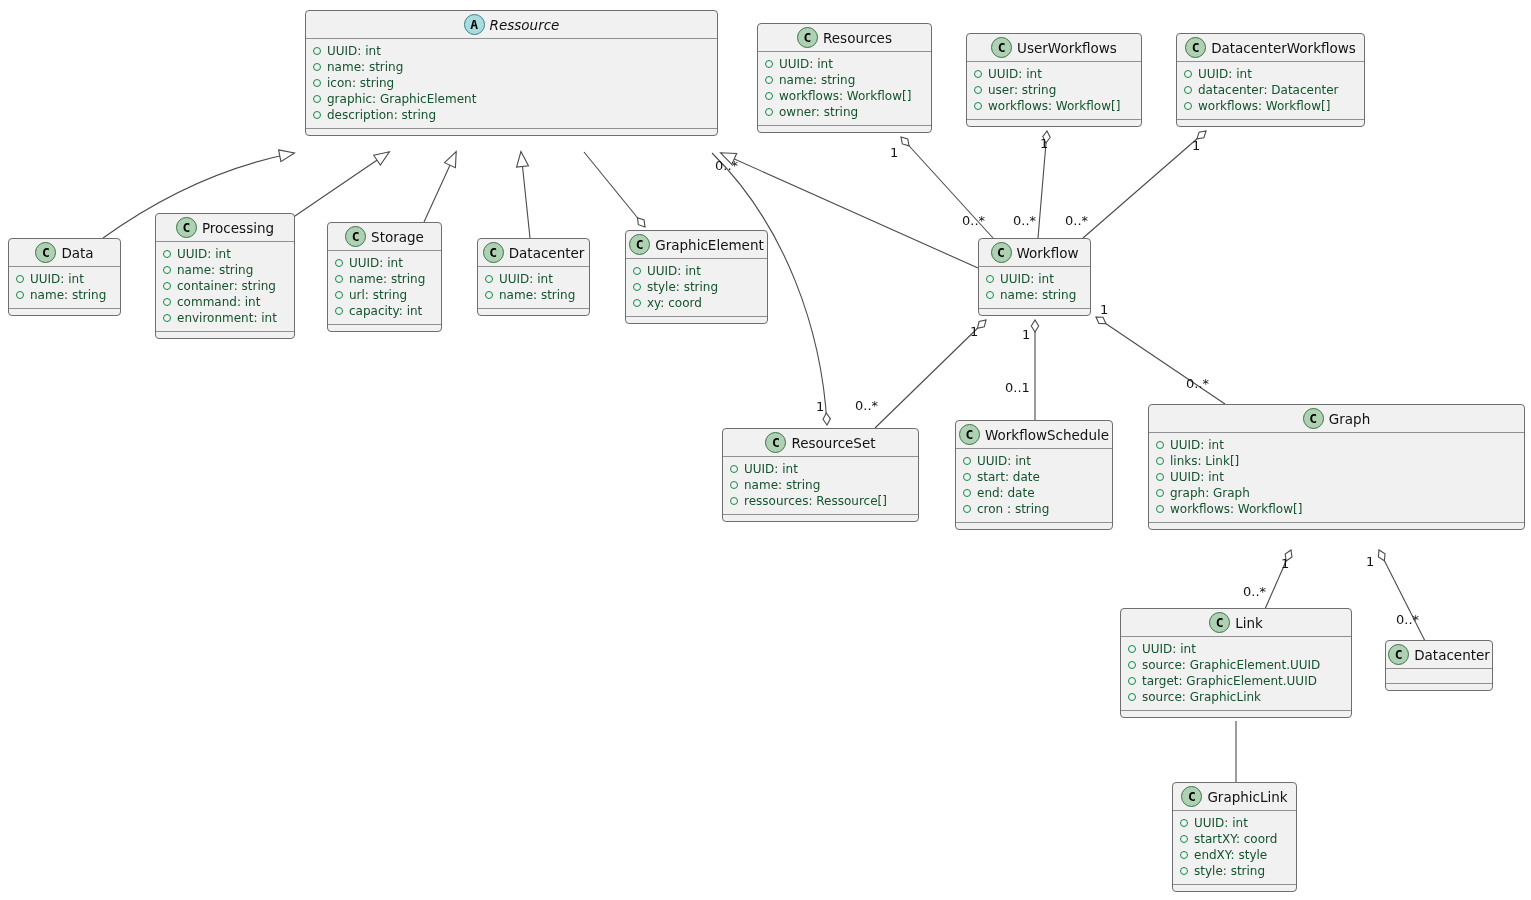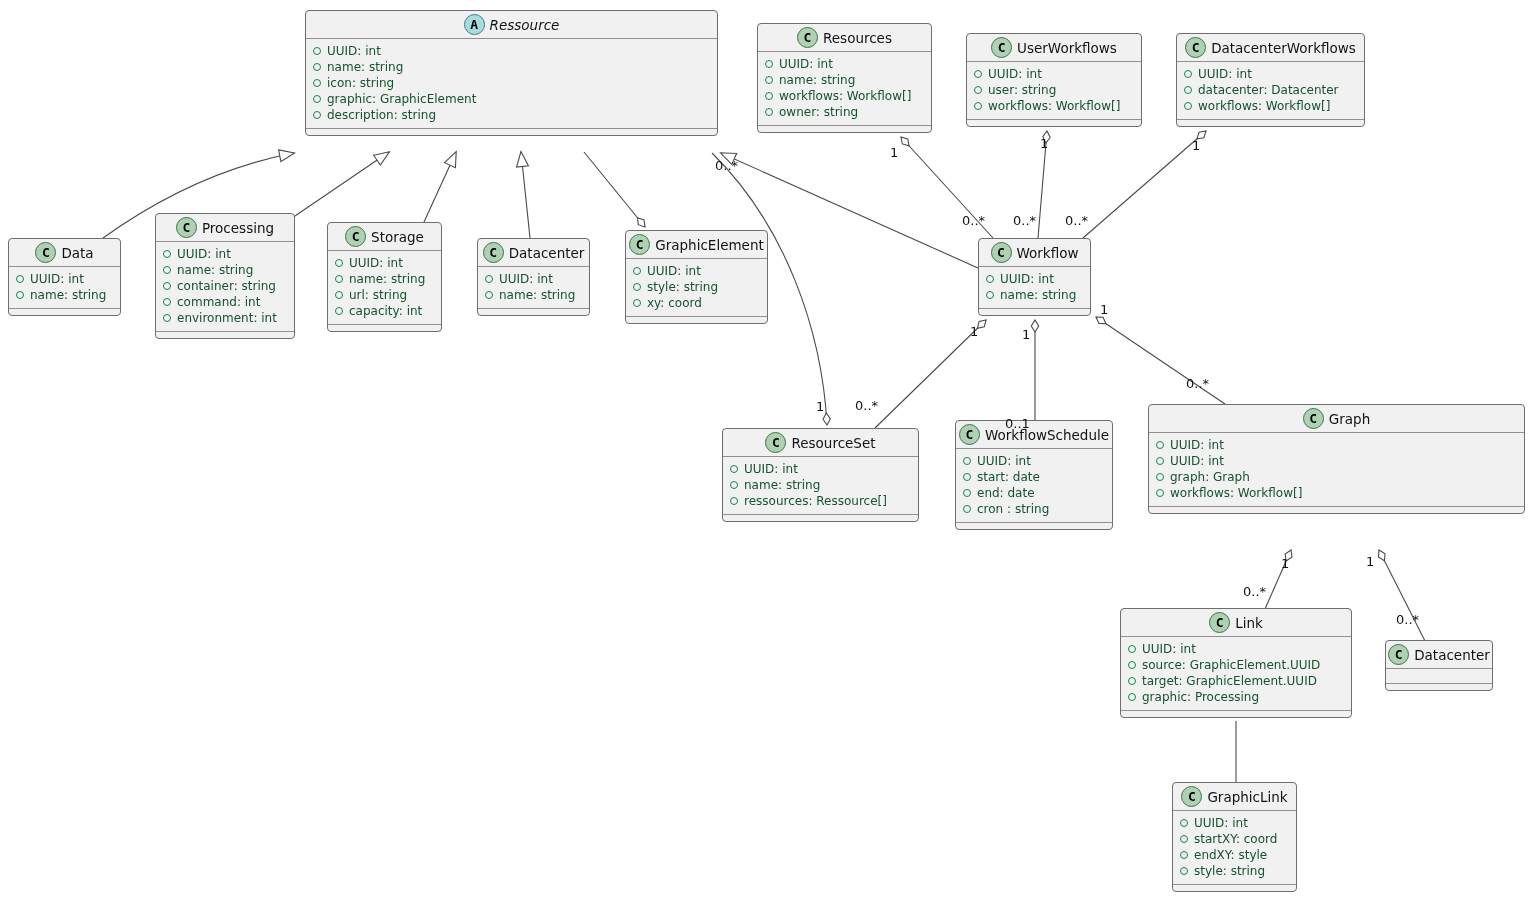--- a/index.html
+++ b/index.html
@@ -69,21 +69,21 @@
 <span class="mult" style="left:962px;top:213px">0..*</span>
 <span class="mult" style="left:1040px;top:136px">1</span>
 <span class="mult" style="left:1013px;top:213px">0..*</span>
 <span class="mult" style="left:1192px;top:138px">1</span>
 <span class="mult" style="left:1065px;top:213px">0..*</span>
 <span class="mult" style="left:816px;top:399px">1</span>
 <span class="mult" style="left:715px;top:158px">0..*</span>
 <span class="mult" style="left:970px;top:324px">1</span>
 <span class="mult" style="left:855px;top:398px">0..*</span>
 <span class="mult" style="left:1022px;top:327px">1</span>
-<span class="mult" style="left:1005px;top:416px">0..1</span>
+<span class="mult" style="left:1005px;top:380px">0..1</span>
 <span class="mult" style="left:1100px;top:302px">1</span>
 <span class="mult" style="left:1186px;top:376px">0..*</span>
 <span class="mult" style="left:1281px;top:556px">1</span>
 <span class="mult" style="left:1243px;top:584px">0..*</span>
 <span class="mult" style="left:1366px;top:554px">1</span>
 <span class="mult" style="left:1396px;top:612px">0..*</span>
 
 <div class="uml-class abstract" style="left:305px;top:10px;width:413px">
   <div class="uml-head">
     <span class="uml-icon icon-a">A</span>
@@ -369,20 +369,24 @@
     <span class="uml-icon icon-c">C</span>
     <span class="uml-name">Graph</span>
   </div>
   <div class="uml-attrs">
       <div class="attr-row">
         <span class="field-icon"></span>
         <span class="attr-text">UUID: int</span>
       </div>
       <div class="attr-row">
         <span class="field-icon"></span>
+        <span class="attr-text">links: Link[]</span>
+      </div>
+      <div class="attr-row">
+        <span class="field-icon"></span>
         <span class="attr-text">UUID: int</span>
       </div>
       <div class="attr-row">
         <span class="field-icon"></span>
         <span class="attr-text">graph: Graph</span>
       </div>
       <div class="attr-row">
         <span class="field-icon"></span>
         <span class="attr-text">workflows: Workflow[]</span>
       </div>
@@ -403,21 +407,21 @@
       <div class="attr-row">
         <span class="field-icon"></span>
         <span class="attr-text">source: GraphicElement.UUID</span>
       </div>
       <div class="attr-row">
         <span class="field-icon"></span>
         <span class="attr-text">target: GraphicElement.UUID</span>
       </div>
       <div class="attr-row">
         <span class="field-icon"></span>
-        <span class="attr-text">graphic: Processing</span>
+        <span class="attr-text">source: GraphicLink</span>
       </div>
     </div>
   <div class="uml-foot"></div>
 </div>
 
 <div class="uml-class" style="left:1385px;top:640px;width:108px">
   <div class="uml-head">
     <span class="uml-icon icon-c">C</span>
     <span class="uml-name">Datacenter</span>
   </div>

